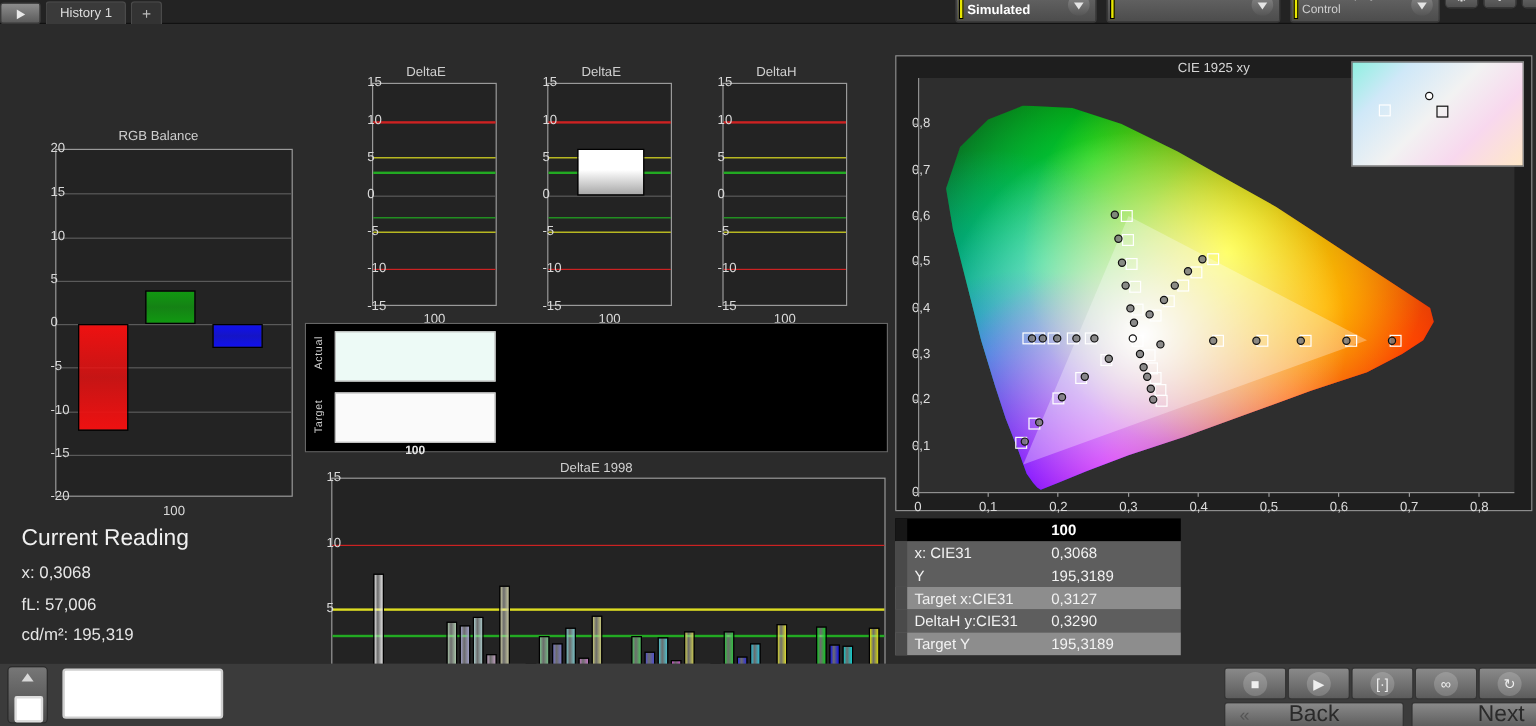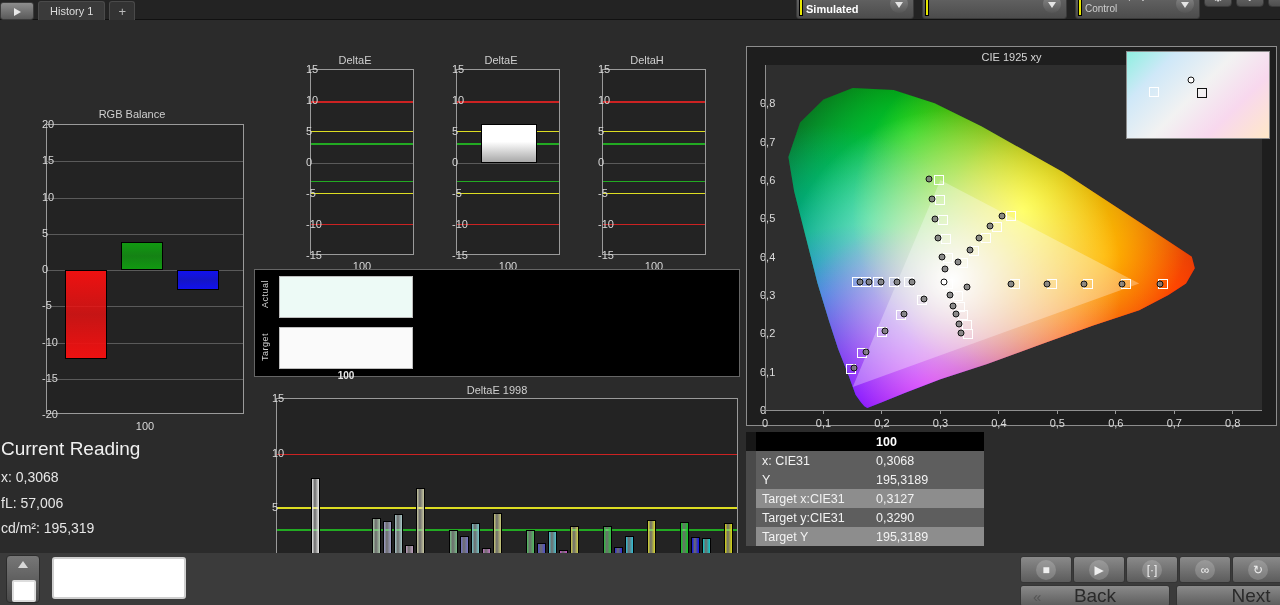--- a/index.html
+++ b/index.html
@@ -52,21 +52,21 @@
   .plotbox{ position:absolute; background:#232323; border:1px solid #9a9a9a; }
   .ytick{ position:absolute; right:100%; margin-right:3px; font-size:11px; color:#d8d8d8;
           transform:translateY(-50%); white-space:nowrap; }
   .xlab{ position:absolute; font-size:11px; color:#d8d8d8; transform:translateX(-50%); }
   .grid{ position:absolute; left:0; right:0; height:1px; background:#5a5a5a; }
   .lim{ position:absolute; left:0; right:0; height:1.5px; }
 
   .bar{ position:absolute; border:1px solid #000; }
 
   
-  .cr{ position:absolute; left:1px; top:418px; }
+  .cr{ position:absolute; left:18px; top:418px; }
   .cr h2{ font-size:19px; font-weight:400; color:#f0f0f0; margin-bottom:5px; }
   .cr div{ font-size:14px; color:#e6e6e6; line-height:25.5px; }
 
   
   #swpanel{ position:absolute; left:254px; top:249px; width:486px; height:108px;
             background:#000; border:1px solid #666; }
   .sidelab{ position:absolute; font-size:9px; color:#d0d0d0;
             writing-mode:vertical-rl; transform:rotate(180deg); letter-spacing:0.5px; }
   .swatch{ position:absolute; border:1px solid #bdbdbd; }
 
@@ -516,21 +516,21 @@
         <div class="k">Y</div>
         <div class="v">195,3189</div>
       </div>
       <div class="row b">
         <div class="gut"></div>
         <div class="k">Target x:CIE31</div>
         <div class="v">0,3127</div>
       </div>
       <div class="row a">
         <div class="gut"></div>
-        <div class="k">Target y:CIE31</div>
+        <div class="k">DeltaH y:CIE31</div>
         <div class="v">0,3290</div>
       </div>
       <div class="row b">
         <div class="gut"></div>
         <div class="k">Target Y</div>
         <div class="v">195,3189</div>
       </div>
     </div>
 
 </div>

